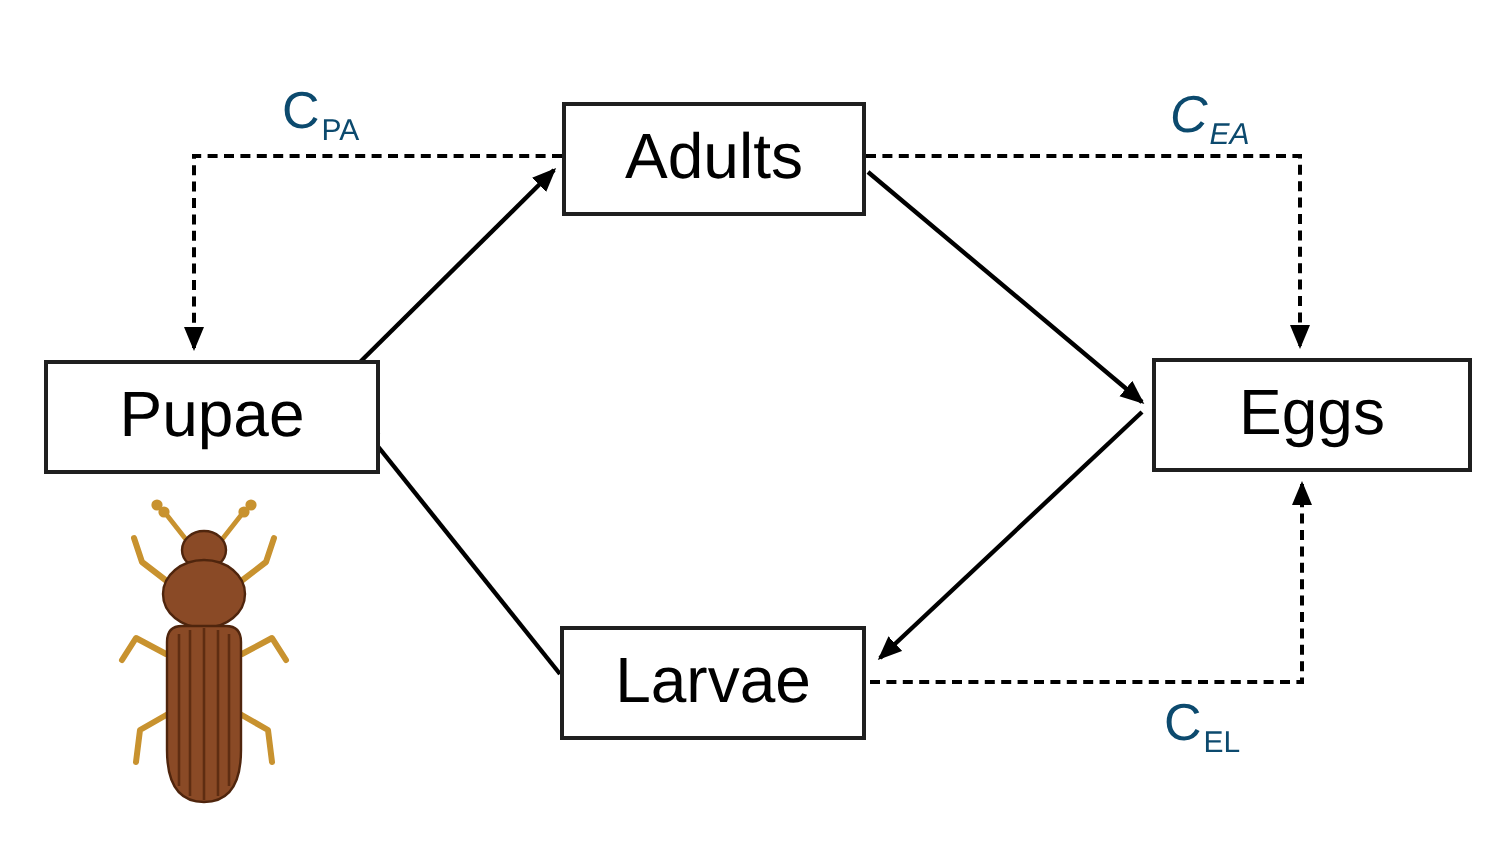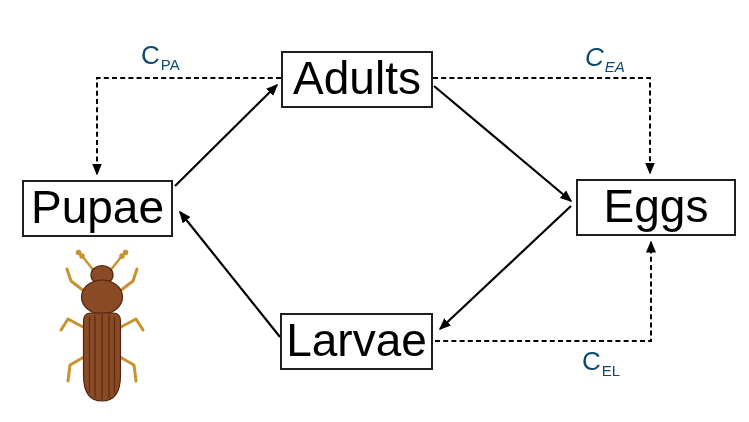--- a/index.html
+++ b/index.html
@@ -28,27 +28,27 @@
     fill: none;
   }
   .arrow-head-fill { fill: var(--line, #000000); }
   .node {
     position: absolute;
     background: #ffffff;
     border: 2px solid var(--box-border, #1f1f1f);
     display: flex;
     align-items: center;
     justify-content: center;
-    font-size: 46px;
+    font-size: 32px;
     line-height: 1;
     color: #000000;
     box-sizing: border-box;
   }
   #node-adults { left: 281px; top: 51px;  width: 152px; height: 57px; }
-  #node-pupae  { left: 22px;  top: 180px; width: 151px; height: 57px; }
+  #node-pupae  { left: 22px;  top: 180px; width: 168px; height: 57px; }
   #node-eggs   { left: 576px; top: 179px; width: 160px; height: 57px; }
   #node-larvae { left: 280px; top: 313px; width: 153px; height: 57px; }
   .node .node-text { transform: translateY(-2px); }
   .clabel {
     position: absolute;
     font-size: 26px;
     color: #0c4a6e;
     line-height: 1;
     white-space: nowrap;
   }

